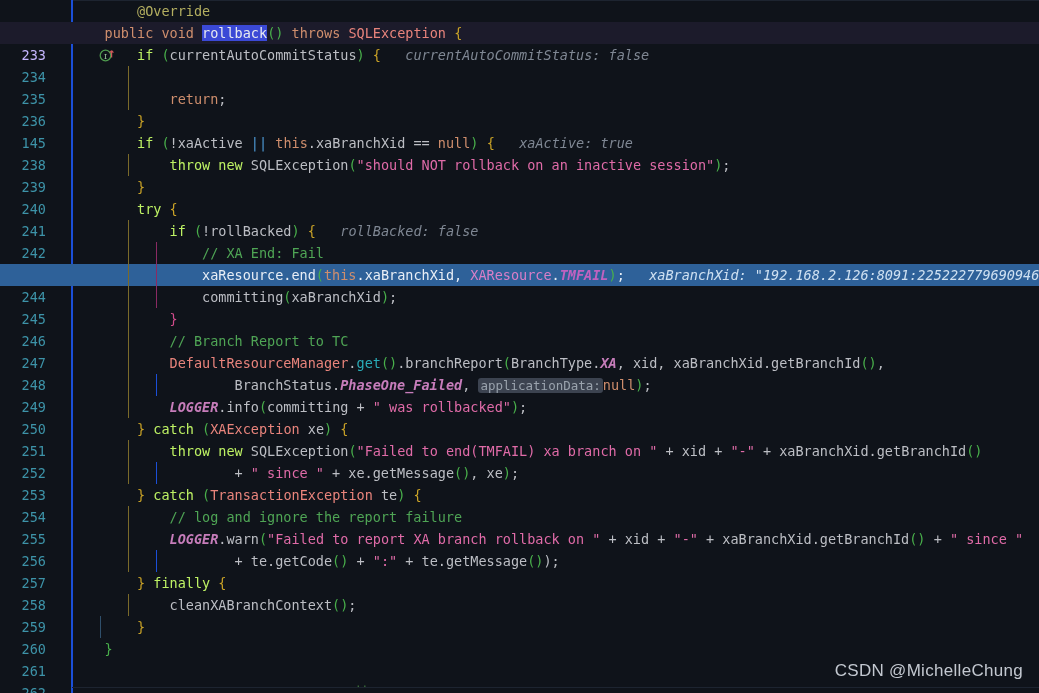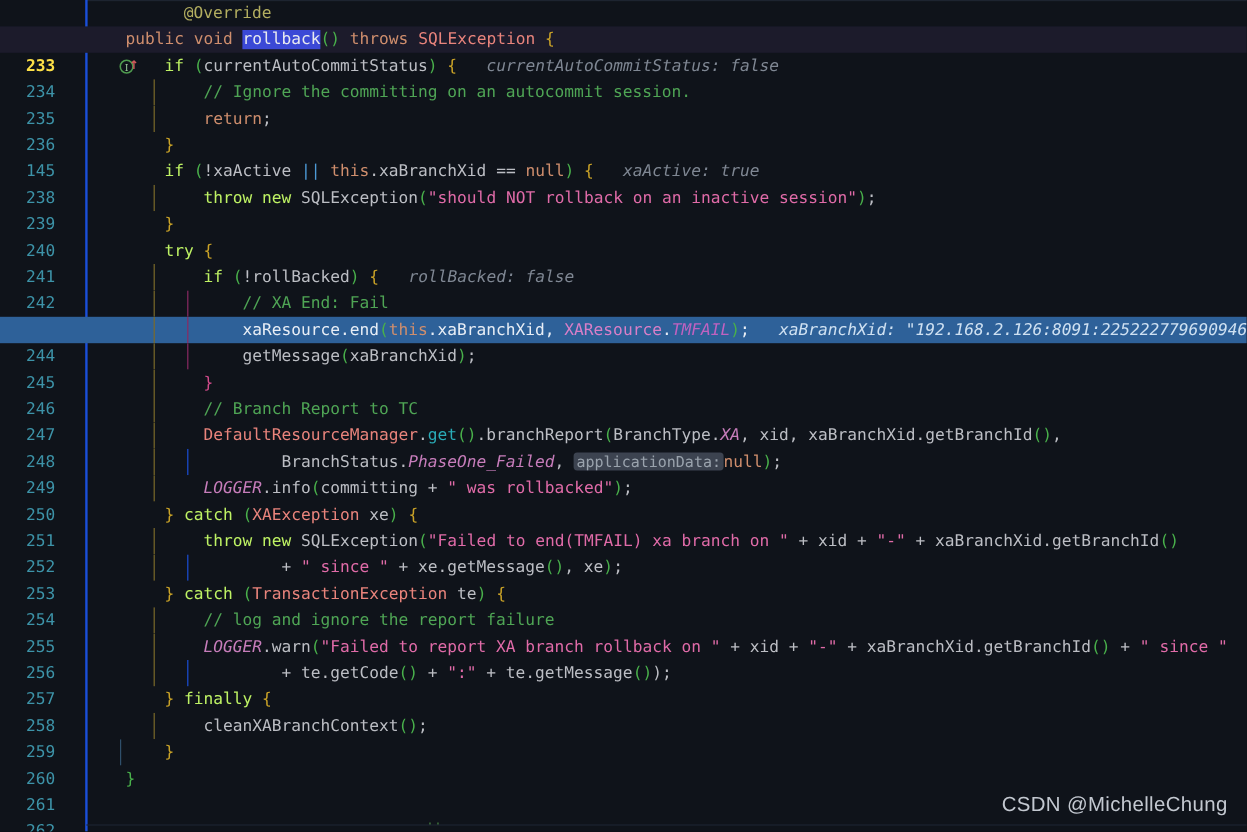--- a/index.html
+++ b/index.html
@@ -55,21 +55,21 @@
   }
   .lnum {
     position: absolute;
     left: 0;
     width: 46px;
     text-align: right;
     color: #3d93a8;
     font-size: 13.5px;
     font-family: "DejaVu Sans Mono", monospace;
   }
-  .row.current .lnum { color: #fde047; font-weight: bold; }
+  .row.current .lnum { color: #c4b5fd; }
   .gicon {
     position: absolute;
     left: 50px;
     top: 3px;
     width: 16px;
     height: 16px;
   }
   .code {
     position: absolute;
     left: 72px;
@@ -96,21 +96,21 @@
   .kw      { color: #cf8e6d; }   
   .kw2     { color: #bef264; }   
   .type    { color: #e9847c; }
   .plain   { color: #bcbec4; }
   .str     { color: #e06ba8; }
   .ann     { color: #b3ae60; }
   .cmt     { color: #4fa555; }
   .brace   { color: #c9a227; }
   .brace2  { color: #d14b8b; }
   .brace3  { color: #49b04b; }
-  .static  { color: #c77dbb; font-style: italic; }
+  .static  { color: #c77dbb; font-style: italic; font-weight: bold; }
   .blue    { color: #4d9ad6; }
   .teal    { color: #2aacb8; }
   .hint    { color: #7f8793; font-style: italic; }
   .row.highlight .hint { color: #cfe1f2; }
   .row.highlight .plain,
   .row.highlight .ident,
   .row.highlight .method { color: #e8eef6; }
   .param {
     color: #9aa3ad;
     background: #3c4350;
@@ -158,21 +158,21 @@
 </head>
 <body>
 
 <div id="editor">
 
   <div class="topline"></div>
 
   <div class="gutter"></div>
   <div class="gutter-sep"></div>
 
-  <div class="row" style="top:0px;position:absolute;left:16px;width:988px;">
+  <div class="row" style="top:0px;position:absolute;left:0;width:988px;">
     <span class="lnum">232</span>
     <span class="code"><span class="ann">        @Override</span></span>
   </div>
 
   <div class="row current" style="top:22px;position:absolute;left:0;width:1039px;">
     <span class="lnum">233</span>
     <span class="gicon">
       <svg width="16" height="16" viewBox="0 0 16 16">
         <circle cx="6.5" cy="8.5" r="5.3" fill="none" stroke="#4e9a4e" stroke-width="1.3"></circle>
         <text x="6.5" y="12" font-size="8" fill="#9ccc9c" text-anchor="middle" font-family="DejaVu Serif, serif">I</text>
@@ -182,21 +182,21 @@
     <span class="code"><span class="plain">    </span><span class="kw">public</span><span class="plain"> </span><span class="kw">void</span><span class="plain"> </span><span class="sel">rollback</span><span class="brace3">()</span><span class="plain"> </span><span class="kw">throws</span><span class="plain"> </span><span class="type">SQLException</span><span class="plain"> </span><span class="brace">{</span></span>
   </div>
 
   <div class="row" style="top:44px;position:absolute;left:0;width:1039px;">
     <span class="lnum">234</span>
     <span class="code"><span class="plain">        </span><span class="kw2">if</span><span class="plain"> </span><span class="brace3">(</span><span class="plain">currentAutoCommitStatus</span><span class="brace3">)</span><span class="plain"> </span><span class="brace">{</span><span class="plain">   </span><span class="hint">currentAutoCommitStatus: false</span></span>
   </div>
 
   <div class="row" style="top:66px;position:absolute;left:0;width:1039px;">
     <span class="lnum">235</span>
-    <span class="code"><span class="guide g2"></span><span class="cmt">            // Ignore the committing on an autocommit session.</span></span>
+    <span class="code"><span class="guide g2"></span></span>
   </div>
 
   <div class="row" style="top:88px;position:absolute;left:0;width:1039px;">
     <span class="lnum">236</span>
     <span class="code"><span class="guide g2"></span><span class="plain">            </span><span class="kw">return</span><span class="plain">;</span></span>
   </div>
 
   <div class="row" style="top:110px;position:absolute;left:0;width:1039px;">
     <span class="lnum">145</span>
     <span class="code"><span class="plain">        </span><span class="brace">}</span></span>
@@ -232,21 +232,21 @@
     <span class="code"><span class="guide g2"></span><span class="guide g3"></span><span class="cmt">                // XA End: Fail</span></span>
   </div>
 
   <div class="row highlight" style="top:264px;position:absolute;left:0;width:1039px;">
     <span class="lnum">244</span>
     <span class="code"><span class="guide g2"></span><span class="guide g3"></span><span class="plain">                xaResource.end</span><span class="brace3">(</span><span class="kw">this</span><span class="plain">.xaBranchXid, </span><span class="str" style="color:#d97fc8">XAResource</span><span class="plain">.</span><span class="static" style="color:#c062c0">TMFAIL</span><span class="brace3">)</span><span class="plain">;   </span><span class="hint">xaBranchXid: "192.168.2.126:8091:2252227796909469</span></span>
   </div>
 
   <div class="row" style="top:286px;position:absolute;left:0;width:1039px;">
     <span class="lnum">245</span>
-    <span class="code"><span class="guide g2"></span><span class="guide g3"></span><span class="plain">                getMessage</span><span class="brace3">(</span><span class="plain">xaBranchXid</span><span class="brace3">)</span><span class="plain">;</span></span>
+    <span class="code"><span class="guide g2"></span><span class="guide g3"></span><span class="plain">                committing</span><span class="brace3">(</span><span class="plain">xaBranchXid</span><span class="brace3">)</span><span class="plain">;</span></span>
   </div>
 
   <div class="row" style="top:308px;position:absolute;left:0;width:1039px;">
     <span class="lnum">246</span>
     <span class="code"><span class="guide g2"></span><span class="plain">            </span><span class="brace2">}</span></span>
   </div>
 
   <div class="row" style="top:330px;position:absolute;left:0;width:1039px;">
     <span class="lnum">247</span>
     <span class="code"><span class="guide g2"></span><span class="cmt">            // Branch Report to TC</span></span>

